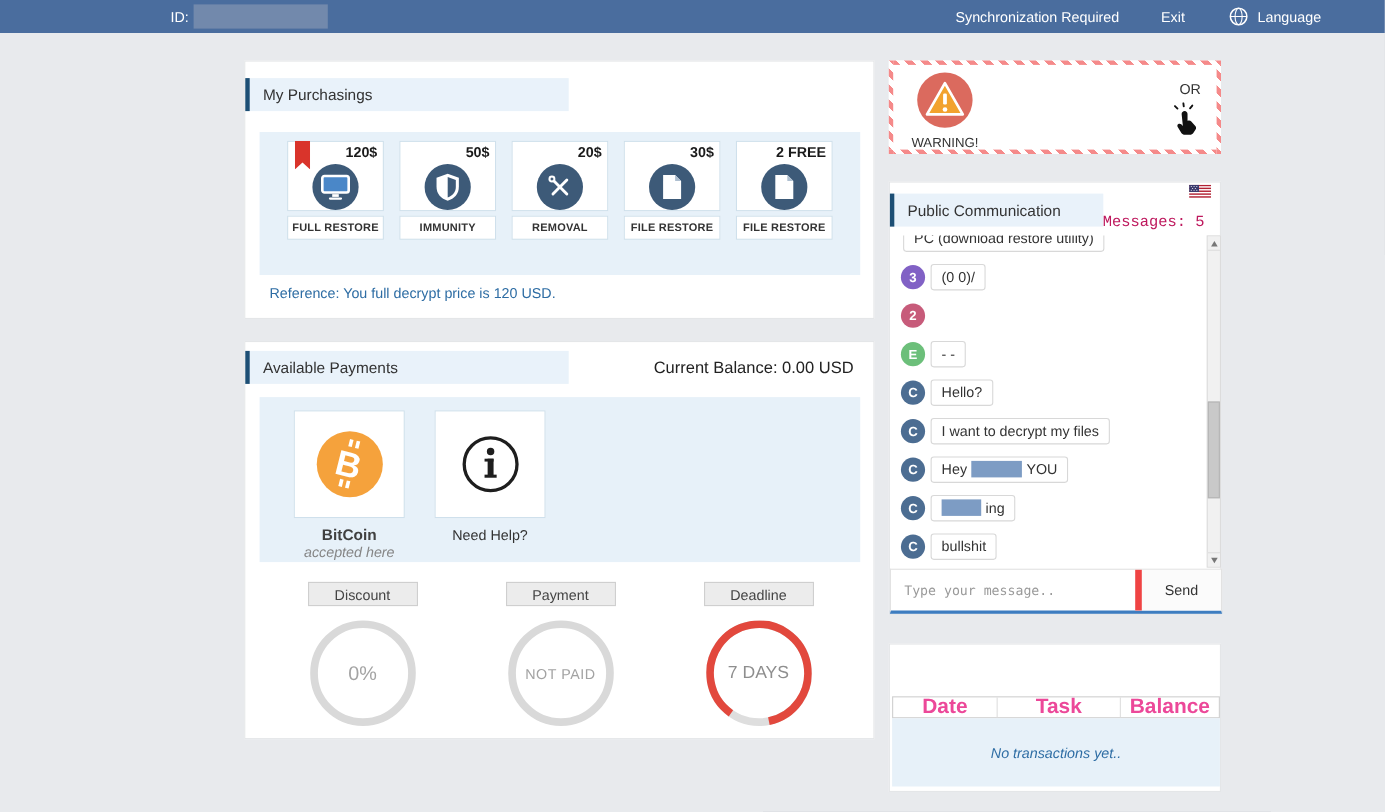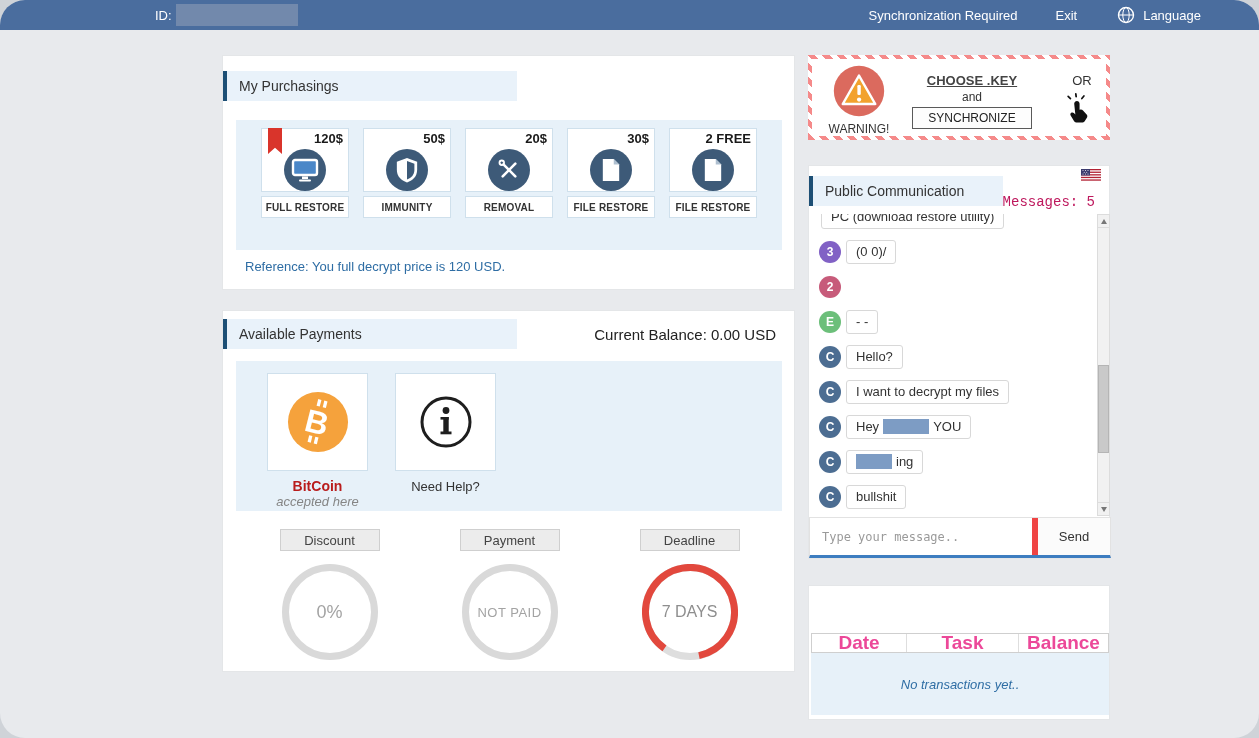--- a/index.html
+++ b/index.html
@@ -1,17 +1,17 @@
 <!DOCTYPE html>
 <html><head>
 <meta charset="utf-8">
 <style>
   * { margin:0; padding:0; box-sizing:border-box; }
   body { font-family:"Liberation Sans", sans-serif; background:#cfd3d8; }
-  .page { position:relative; width:1259px; height:738px; background:#e8eaed; overflow:hidden; font-family:"Liberation Sans", sans-serif;border-radius:25px; }
+  .page { position:relative; width:1259px; height:738px; background:#e8eaed; overflow:hidden; font-family:"Liberation Sans", sans-serif; }
 
   
   .topbar { position:absolute; top:0; left:0; width:100%; height:30px; background:#4a6d9e; display:flex; align-items:center; color:#fff; font-size:13px; }
   .id-label { margin-left:155px; }
   .id-box { width:122px; height:22px; background:#7289ac; margin-left:4px; }
   .topbar-right { margin-left:auto; display:flex; align-items:center; margin-right:58px; }
   .tb-sync { margin-right:38px; }
   .tb-exit { margin-right:40px; cursor:pointer; }
   .tb-globe { display:flex; align-items:center; margin-right:8px; }
   .tb-lang { cursor:pointer; }
@@ -33,21 +33,21 @@
   .reference { position:absolute; left:22px; top:203px; font-size:13px; color:#2e6da4; }
 
   
   .card-pay { left:222px; top:310px; width:573px; height:362px; }
   .pay-header { top:8px; width:294px; }
   .balance { position:absolute; right:18px; top:15px; font-size:15px; color:#222; }
   .pay-area { position:absolute; left:13px; top:50px; width:546px; height:150px; background:#e7f1f9; }
   .pay-col { position:absolute; top:12px; width:101px; text-align:center; cursor:pointer; }
   .btc-col { left:31px; } .help-col { left:159px; }
   .pay-box { width:101px; height:98px; background:#fff; border:1px solid #cfe0ec; display:flex; align-items:center; justify-content:center; }
-  .btc-name { margin-top:7px; font-weight:bold; font-size:14px; color:#b91c1c; }
+  .btc-name { margin-top:7px; font-weight:bold; font-size:14px; color:#404040; }
   .btc-sub { font-style:italic; font-size:13px; color:#858585; }
   .help-label { margin-top:8px; font-size:13px; color:#333; }
   .gauges { position:absolute; left:0; top:218px; width:573px; display:flex; justify-content:center; gap:76px; }
   .gauge { width:104px; text-align:center; }
   .gauge-label { width:100px; height:22px; margin:0 auto; background:#ececec; border:1px solid #cfcfcf; font-size:13px; color:#444; display:flex; align-items:center; justify-content:center; }
   .gauge-circle { position:relative; width:96px; height:96px; margin:13px auto 0; }
   .ring-gray { width:96px; height:96px; border-radius:50%; border:7px solid #d9d9d9; }
   .gauge-value { position:absolute; left:0; top:0; width:96px; height:96px; display:flex; align-items:center; justify-content:center; color:#a3a3a3; }
   .v-discount { font-size:18px; } .v-payment { font-size:13px; letter-spacing:.5px; } .v-deadline { font-size:16px; color:#8e8e8e; }
 
@@ -268,25 +268,20 @@
     <div class="warn-icon-col">
       <span>
         <svg width="52" height="52" viewBox="0 0 64 64">
             <circle cx="32" cy="32" r="31" fill="#db6a5e"></circle>
             <path d="M32 13 L52 48 H12 Z" fill="#f2a22e" stroke="#fff" stroke-width="3" stroke-linejoin="round"></path>
             <rect x="30" y="24.5" width="4.2" height="12.5" rx="1.5" fill="#fff"></rect>
             <circle cx="32.1" cy="42.5" r="2.6" fill="#fff"></circle>
           </svg>
       </span>
       <div class="warn-text">WARNING!</div>
-    </div>
-    <div class="warn-mid">
-      <span class="choose-key">CHOOSE .KEY</span>
-      <div class="and-text">and</div>
-      <span class="sync-btn">SYNCHRONIZE</span>
     </div>
     <div class="or-text">OR</div>
     <span class="hand-icon">
       <svg width="30" height="32" viewBox="0 0 24 28">
           <g stroke="#111" stroke-width="1.5" stroke-linecap="round">
             <line x1="4.5" y1="5" x2="2.5" y2="3"></line>
             <line x1="9.5" y1="3.2" x2="9.2" y2="0.8"></line>
             <line x1="14.5" y1="4.8" x2="16.3" y2="2.6"></line>
           </g>
           <path fill="#111" d="M7.8 9.4C7.8 8.1 8.9 7 10.2 7c1.3 0 2.3 1.1 2.3 2.4v5.2l.9-.1c.8-.1 1.6.2 2.1.8l3.2 3.5c.7.8.8 1.9.2 2.8l-1.8 2.8c-.6.9-1.6 1.5-2.7 1.5h-4c-1.1 0-2.2-.6-2.8-1.5l-2.9-4.7c-.5-.8-.3-1.9.5-2.4.7-.5 1.7-.4 2.3.2l1.3 1.3z"></path>

